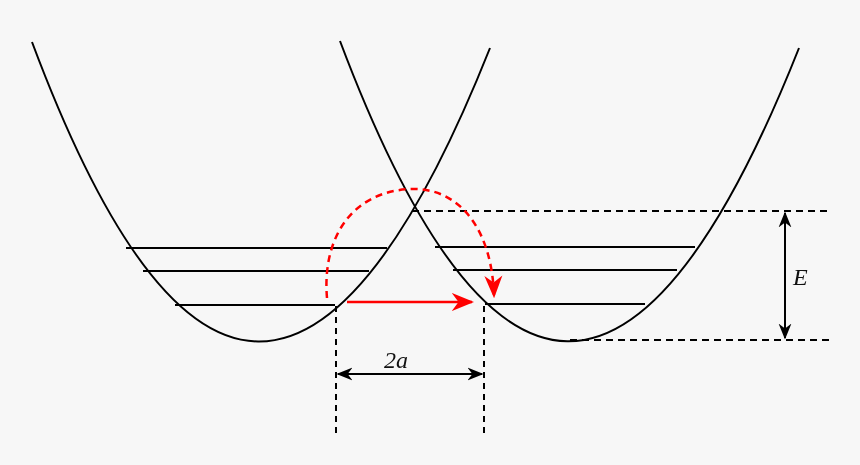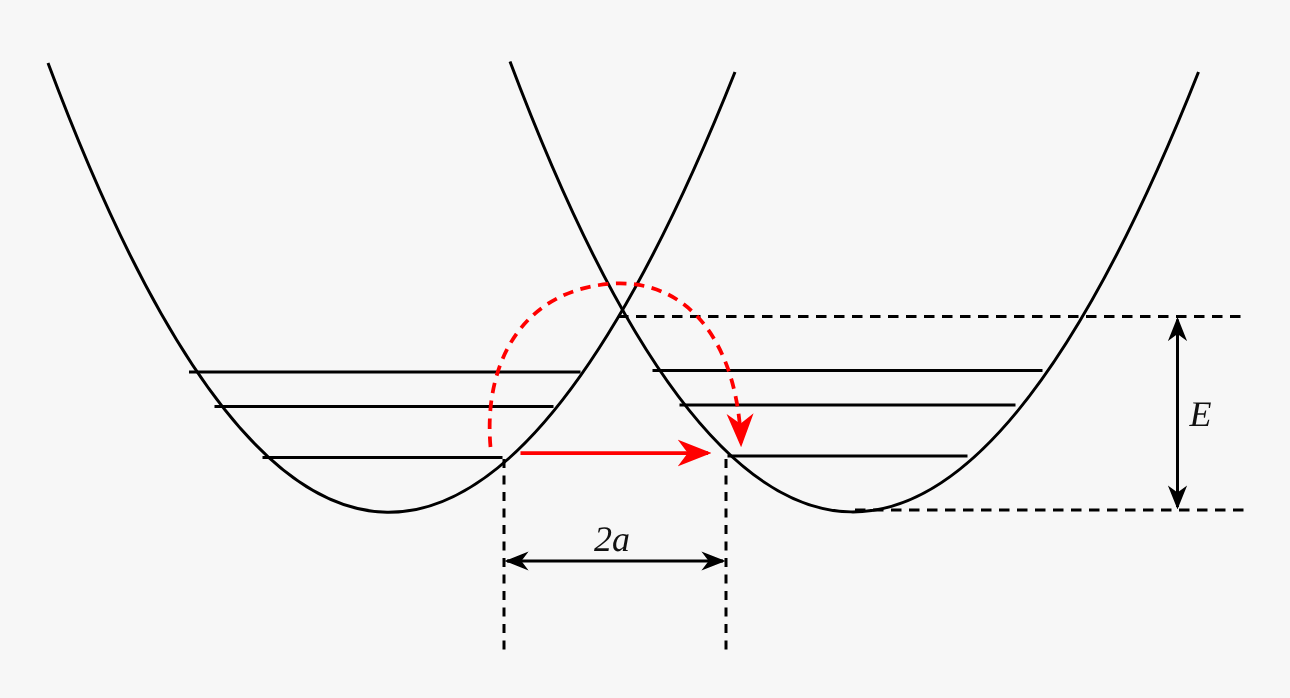--- a/index.html
+++ b/index.html
@@ -44,14 +44,14 @@
   <line x1="336" y1="306" x2="336" y2="435" stroke="#000" stroke-width="2" stroke-dasharray="6,5"></line>
   <line x1="484" y1="306" x2="484" y2="435" stroke="#000" stroke-width="2" stroke-dasharray="6,5"></line>
 
   <line x1="338" y1="374" x2="482" y2="374" stroke="#000" stroke-width="2" marker-start="url(#blkArrow)" marker-end="url(#blkArrow)"></line>
 
   <line x1="347" y1="302" x2="472" y2="302" stroke="#ff0000" stroke-width="2.5" marker-end="url(#redArrow)"></line>
 
   <path d="M327,298 C322,240 350,192 410,189 C460,187 492,230 494,296" fill="none" stroke="#ff0000" stroke-width="2.5" stroke-dasharray="7,5" marker-end="url(#redArrow)"></path>
 </svg>
 
-<div class="label" style="left:396px; top:348px;">2a</div>
+<div class="label" style="left:384px; top:348px;">2a</div>
 <div class="label" style="left:793px; top:265px;">E</div>
 
 </body></html>

